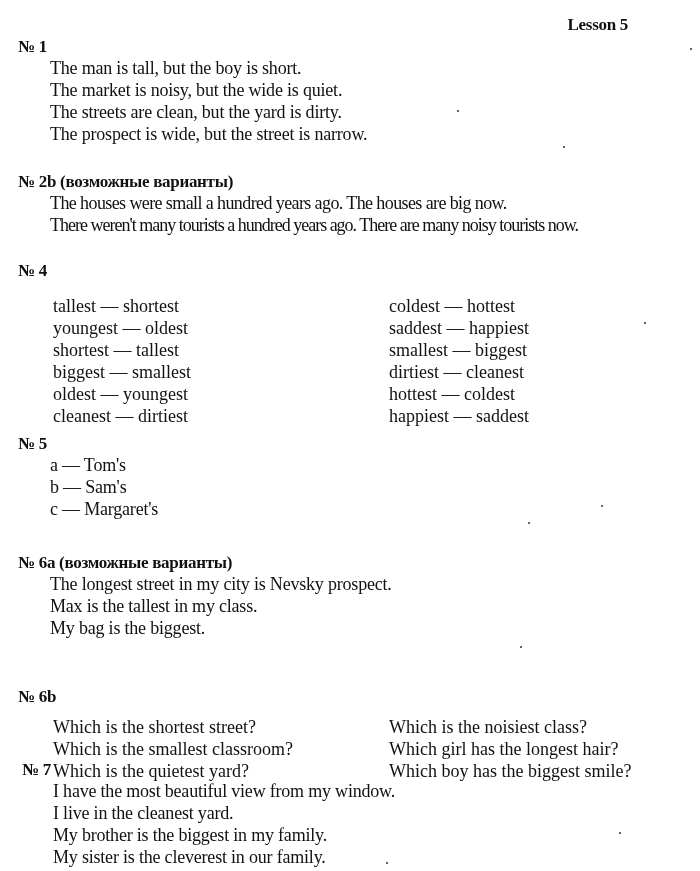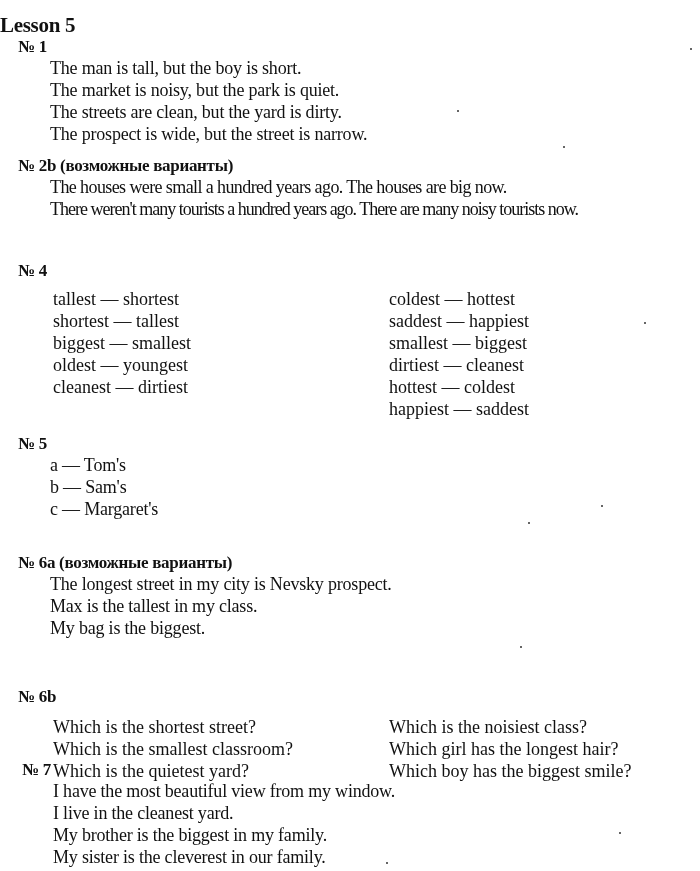--- a/index.html
+++ b/index.html
@@ -20,23 +20,23 @@
     .page {
       position: absolute;
       left: 0; top: 0;
       width: 700px; height: 871px;
     }
     .title {
       position: absolute;
       top: 14px;
       left: 0;
       width: 628px;
-      text-align: left;
+      text-align: right;
       font-weight: bold;
-      font-size: 21px;
+      font-size: 17px;
       letter-spacing: -0.3px;
     }
     .section {
       position: absolute;
       left: 18px;
       width: 680px;
     }
     .heading {
       font-weight: bold;
       font-size: 17px;
@@ -72,39 +72,40 @@
 <body>
 
 <div class="page">
 
   <div class="title">Lesson 5</div>
 
   <div class="section" style="top:37px;">
     <div class="heading">№ 1</div>
     <div class="lines">
       <div class="line">The man is tall, but the boy is short.</div>
-      <div class="line">The market is noisy, but the park is quiet.</div>
+      <div class="line">The market is noisy, but the wide is quiet.</div>
       <div class="line">The streets are clean, but the yard is dirty.</div>
       <div class="line">The prospect is wide, but the street is narrow.</div>
     </div>
   </div>
 
-  <div class="section" style="top:156px;">
+  <div class="section" style="top:172px;">
     <div class="heading">№ 2b (возможные варианты)</div>
     <div class="lines tight">
       <div class="line">The houses were small a hundred years ago. The houses are big now.</div>
       <div class="line" style="letter-spacing:-1.0px;">There weren't many tourists a hundred years ago. There are many noisy tourists now.</div>
     </div>
   </div>
 
   <div class="section" style="top:261px;">
     <div class="heading">№ 4</div>
-    <div class="cols" style="margin-top:7px;">
+    <div class="cols" style="margin-top:14px;">
       <div class="col col-left-4">
         <div class="line">tallest — shortest</div>
+        <div class="line">youngest — oldest</div>
         <div class="line">shortest — tallest</div>
         <div class="line">biggest — smallest</div>
         <div class="line">oldest — youngest</div>
         <div class="line">cleanest — dirtiest</div>
       </div>
       <div class="col">
         <div class="line">coldest — hottest</div>
         <div class="line">saddest — happiest</div>
         <div class="line">smallest — biggest</div>
         <div class="line">dirtiest — cleanest</div>

